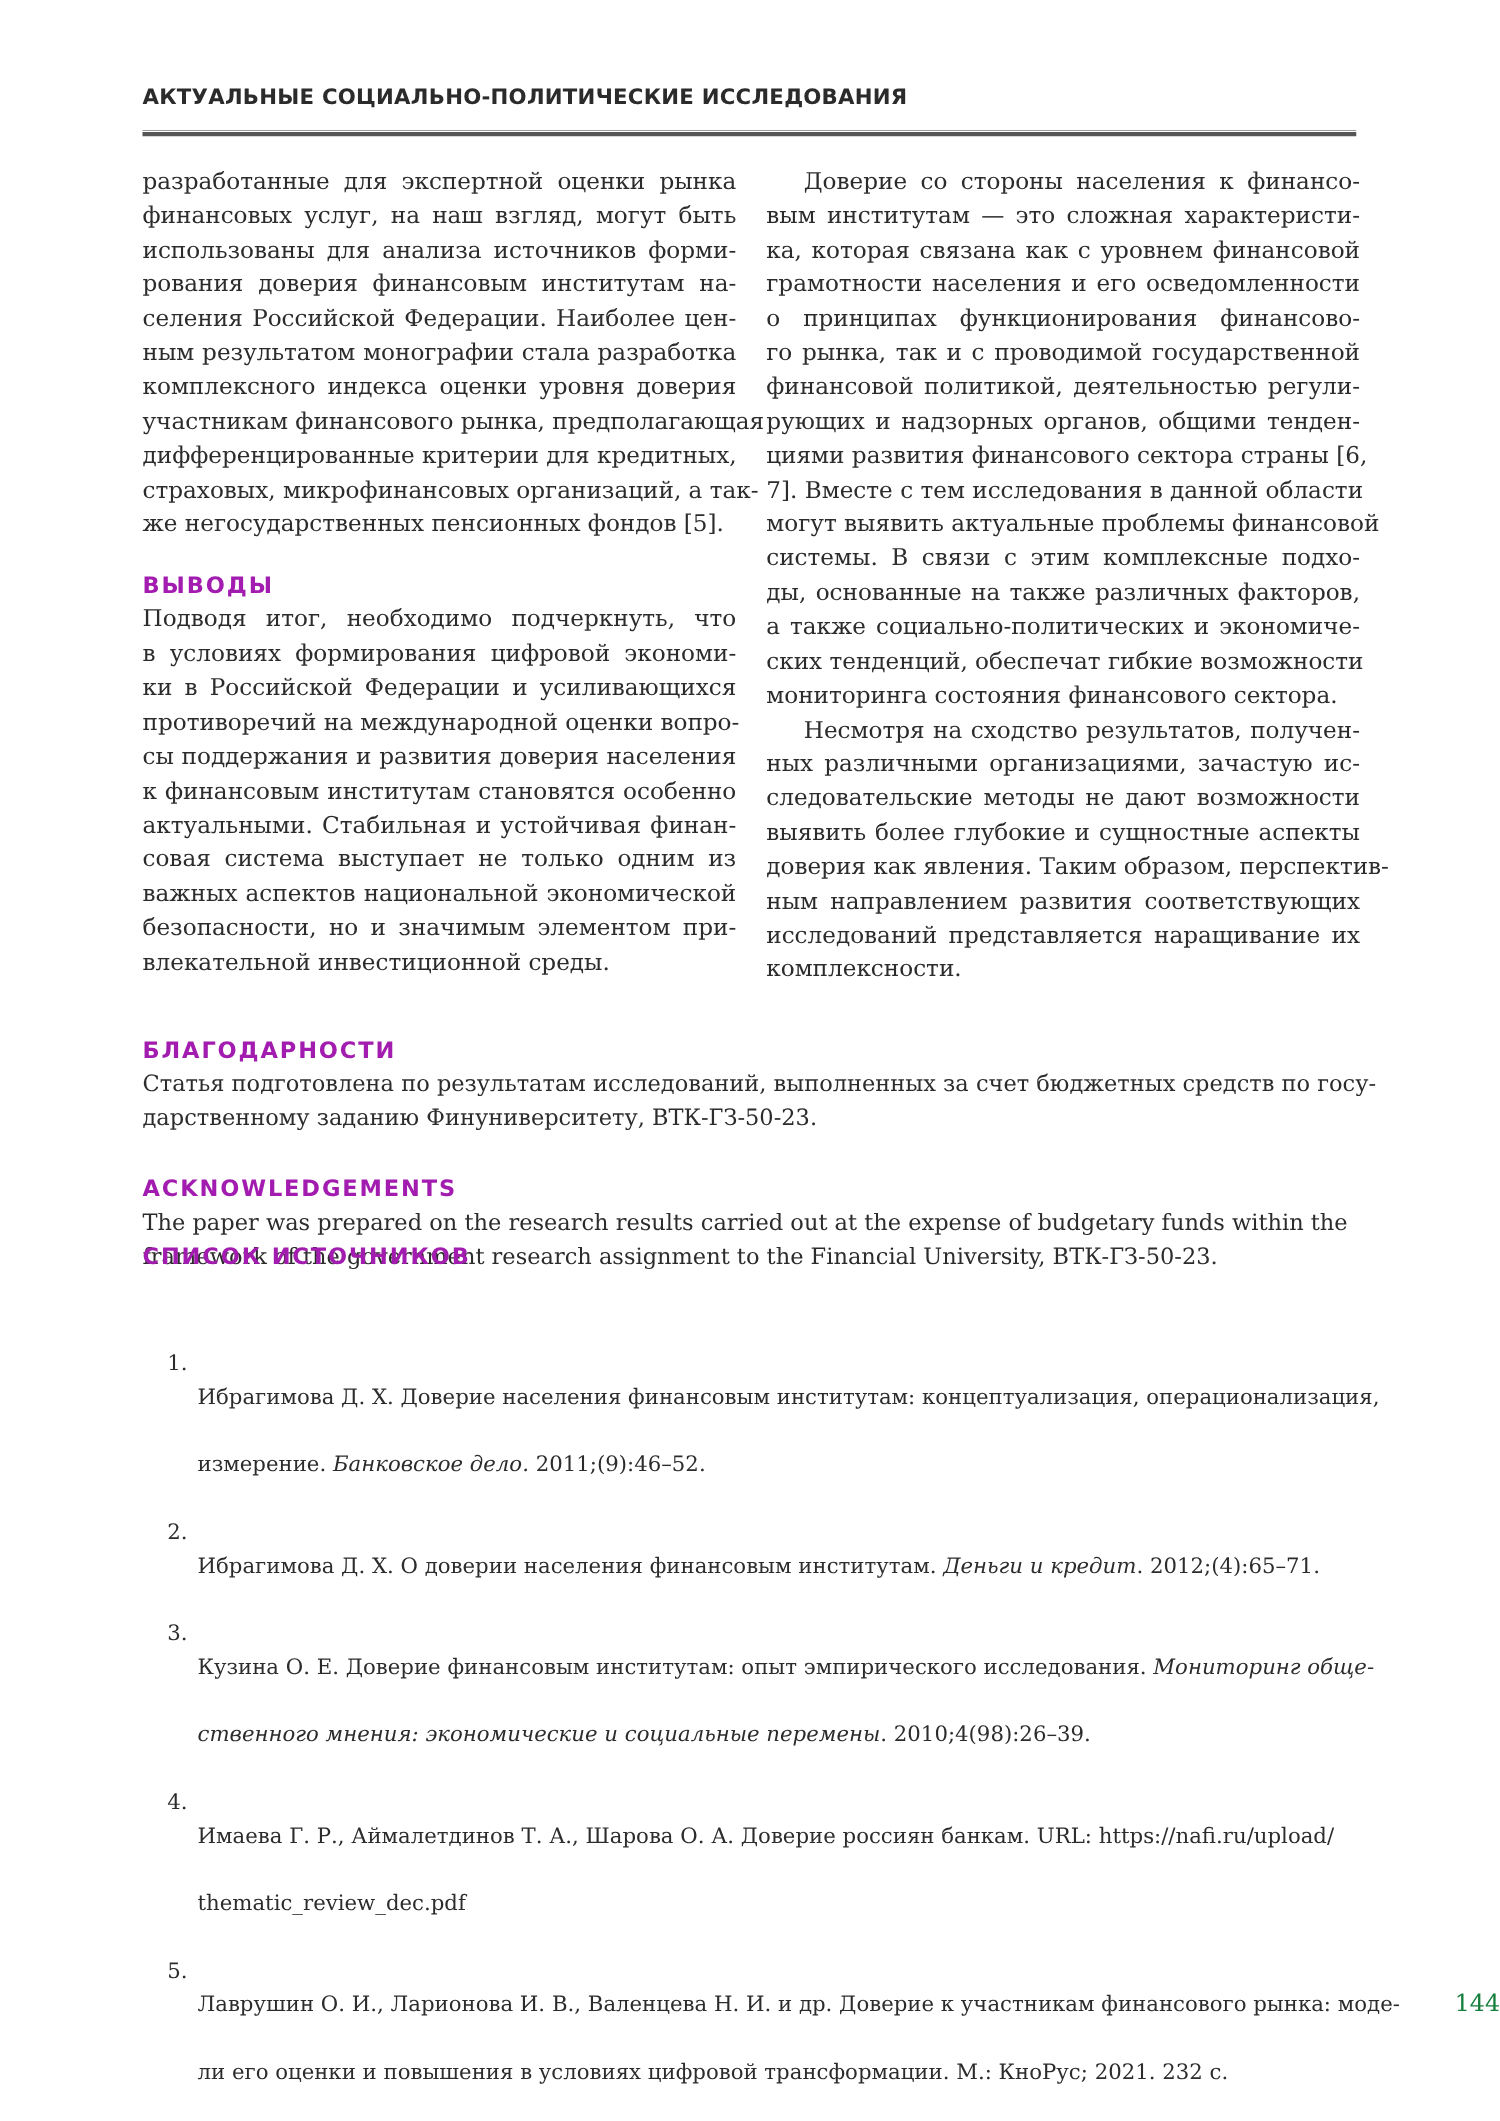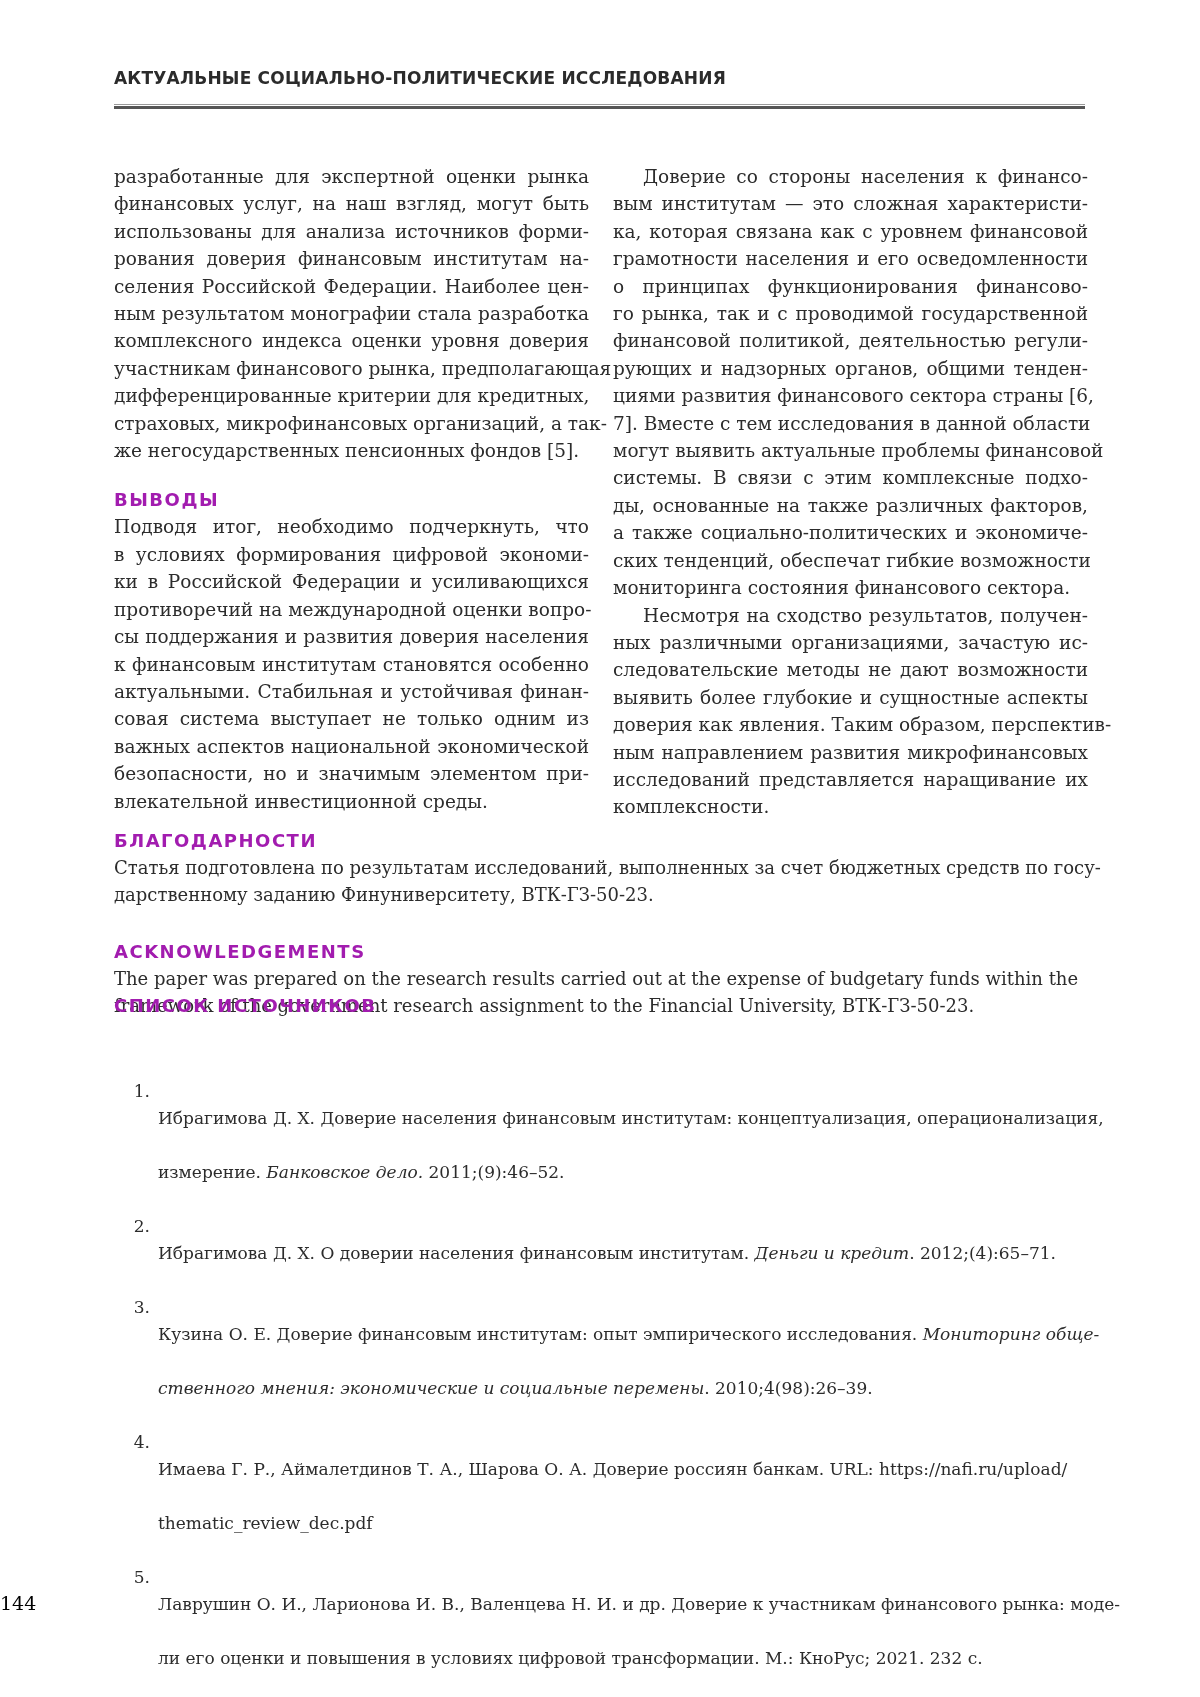--- a/index.html
+++ b/index.html
@@ -8,21 +8,21 @@
     .running-head {
       position: absolute; left: 114px; top: 68px;
       font-family: "DejaVu Sans", sans-serif; font-weight: bold; font-size: 17px;
       letter-spacing: 0.2px; color: #2b2b2b;
     }
     .head-rule {
       position: absolute; left: 114px; top: 104px; width: 971px; height: 5px;
       background: linear-gradient(#9a9a9a 0, #9a9a9a 1px, #ffffff 1px, #ffffff 2px, #555 2px, #555 5px);
     }
     .col {
-      position: absolute; top: 163px; width: 475px;
+      position: absolute; top: 132px; width: 475px;
       font-family: "DejaVu Serif", serif; font-size: 18.5px; line-height: 27.4px;
       color: #2c2c2c;
     }
     .col-left { left: 114px; }
     .col-right { left: 613px; }
     .col .line { display: block; white-space: nowrap; text-align: justify; text-align-last: justify; }
     .col .line.last { text-align-last: left; }
     .col .line.indent { padding-left: 30px; }
     .sec-head {
       display: block; text-align: left;
@@ -35,22 +35,22 @@
     }
     .full .line { display: block; white-space: nowrap; }
     .refs { position: absolute; left: 114px; top: 1078px; width: 971px;
       font-family: "DejaVu Serif", serif; font-size: 17px; line-height: 27px; color: #2c2c2c; }
     .ref { display: flex; margin: 0; }
     .ref .num { width: 44px; flex: 0 0 44px; text-align: right; padding-right: 8px; box-sizing: border-box; }
     .ref .body { flex: 1; white-space: pre-line; }
     .ref .body .line { display: block; white-space: nowrap; }
     .ital { font-style: italic; }
     .page-num {
-      position: absolute; left: 0; width: 1200px; top: 1592px; text-align: left;
-      font-family: "DejaVu Serif", serif; font-size: 19px; color: #000000;
+      position: absolute; left: 0; width: 1200px; top: 1592px; text-align: right;
+      font-family: "DejaVu Serif", serif; font-size: 19px; color: #15803d;
     }
   </style>
 </head>
 <body>
 
 <div class="page">
 
   <div class="running-head">АКТУАЛЬНЫЕ СОЦИАЛЬНО-ПОЛИТИЧЕСКИЕ ИССЛЕДОВАНИЯ</div>
   <div class="head-rule"></div>
 
@@ -103,21 +103,21 @@
       <span class="line">а также социально-политических и экономиче-</span>
       <span class="line">ских тенденций, обеспечат гибкие возможности</span>
       <span class="line last">мониторинга состояния финансового сектора.</span>
     </div>
     <div>
       <span class="line indent">Несмотря на сходство результатов, получен-</span>
       <span class="line">ных различными организациями, зачастую ис-</span>
       <span class="line">следовательские методы не дают возможности</span>
       <span class="line">выявить более глубокие и сущностные аспекты</span>
       <span class="line">доверия как явления. Таким образом, перспектив-</span>
-      <span class="line">ным направлением развития микрофинансовых</span>
+      <span class="line">ным направлением развития соответствующих</span>
       <span class="line">исследований представляется наращивание их</span>
       <span class="line last">комплексности.</span>
     </div>
   </div>
 
   <div class="full" style="top:827px;">
     <span class="sec-head">БЛАГОДАРНОСТИ</span>
     <span class="line">Статья подготовлена по результатам исследований, выполненных за счет бюджетных средств по госу-</span>
     <span class="line">дарственному заданию Финуниверситету, ВТК-ГЗ-50-23.</span>
   </div>

